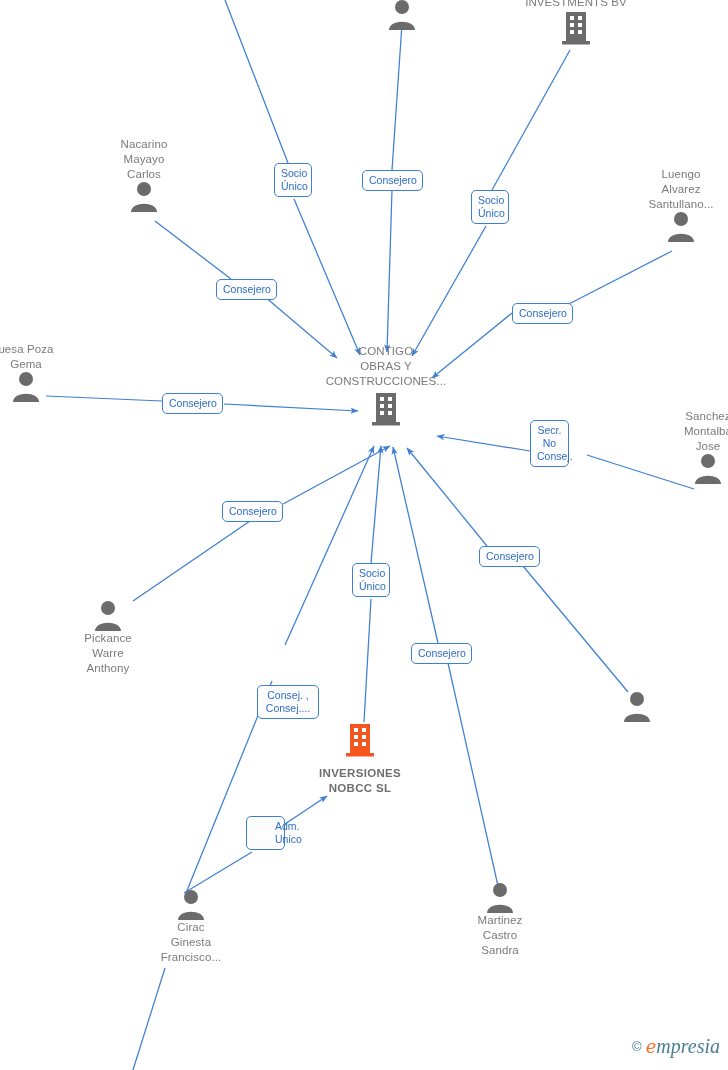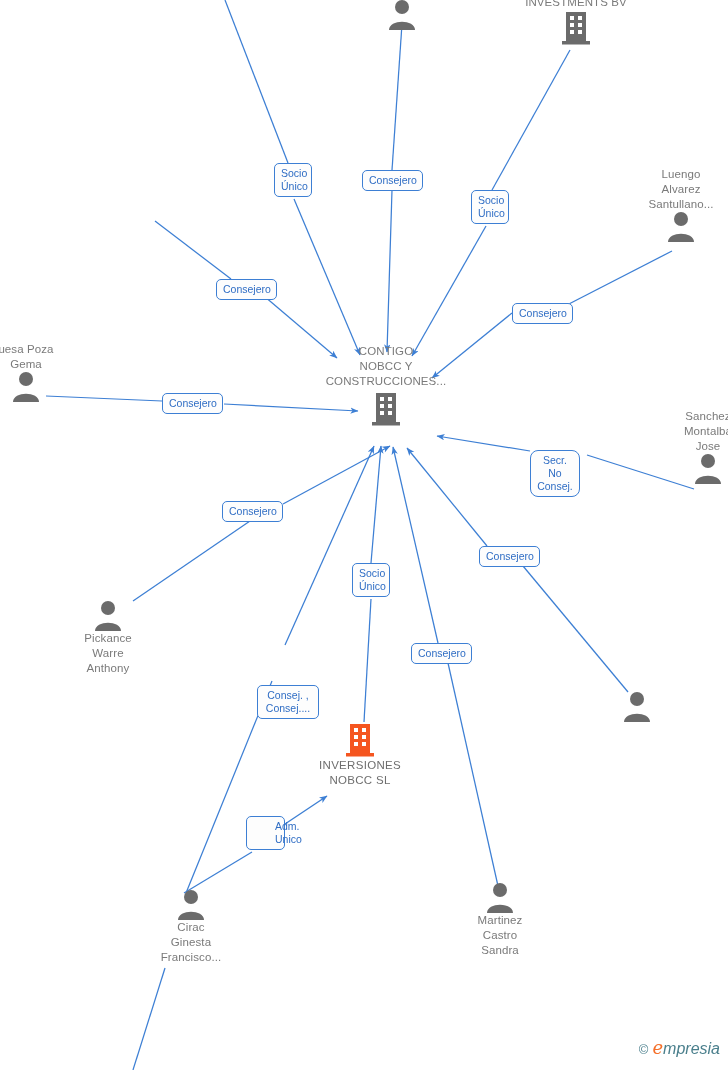--- a/index.html
+++ b/index.html
@@ -9,21 +9,21 @@
     overflow:hidden;position:relative;
   }
   #stage{position:relative;width:728px;height:1070px;background:#fff;}
   #wires{position:absolute;left:0;top:0;width:728px;height:1070px;}
 
   .node{position:absolute;text-align:center;}
   .node .caption{
     color:#7a7a7a;font-size:11.5px;line-height:15px;
     white-space:pre-line;letter-spacing:.1px;
   }
-  .node .caption.bold{font-weight:normal;color:#6e6e6e;letter-spacing:.3px;}
+  .node .caption.bold{font-weight:bold;color:#6e6e6e;letter-spacing:.3px;margin-top:8px;}
 
   .person-ico{width:34px;height:30px;display:block;margin:0 auto;}
   .company-ico{width:32px;height:36px;display:block;margin:0 auto;}
 
   .lbl{
     position:absolute;
     border:1px solid #3d7fd4;
     border-radius:5px;
     background:#fdfdfd;
     color:#2f6dc4;
@@ -35,21 +35,21 @@
     box-sizing:border-box;
   }
 
   #watermark{
     position:absolute;right:8px;bottom:12px;
     display:flex;align-items:center;gap:4px;
     font-size:15px;
   }
   #watermark .c{color:#4a7f8c;font-size:13px;}
   #watermark .e{color:#f5702a;font-style:italic;font-family:"DejaVu Serif",serif;font-size:18px;line-height:16px;}
-  #watermark .rest{color:#4a7f8c;font-family:Liberation Sans, sans-serif;font-style:italic;font-size:16px;}
+  #watermark .rest{color:#4a7f8c;font-family:Liberation Serif, serif;font-style:italic;font-size:20px;}
 </style>
 </head>
 <body>
 
 <div id="stage">
 
   <svg id="wires" viewBox="0 0 728 1070" xmlns="http://www.w3.org/2000/svg">
     <defs>
       <marker id="ah" markerWidth="9" markerHeight="9" refX="7.6" refY="3.2" orient="auto" markerUnits="userSpaceOnUse">
         <path d="M0,0 L8,3.2 L0,6.4 L2.1,3.2 Z" fill="#3d7fd4"></path>
@@ -115,20 +115,29 @@
       <rect x="2" y="31" width="28" height="3.5" fill="#6b6b6b"></rect>
       <rect x="10" y="6" width="4" height="4" fill="#fff"></rect>
       <rect x="18" y="6" width="4" height="4" fill="#fff"></rect>
       <rect x="10" y="13" width="4" height="4" fill="#fff"></rect>
       <rect x="18" y="13" width="4" height="4" fill="#fff"></rect>
       <rect x="10" y="20" width="4" height="4" fill="#fff"></rect>
       <rect x="18" y="20" width="4" height="4" fill="#fff"></rect>
     </svg>
   </div>
 
+  <div class="node" style="left:94px;top:137px;width:100px;">
+    <div class="caption">Nacarino
+Mayayo
+Carlos</div>
+    <svg class="person-ico" viewBox="0 0 34 30">
+      <circle cx="17" cy="7" r="7" fill="#6b6b6b"></circle>
+      <path d="M4 30 C4 19 30 19 30 30 Z" fill="#6b6b6b"></path>
+    </svg>
+  </div>
 
   <div class="node" style="left:621px;top:167px;width:120px;">
     <div class="caption">Luengo
 Alvarez
 Santullano...</div>
     <svg class="person-ico" viewBox="0 0 34 30">
       <circle cx="17" cy="7" r="7" fill="#6b6b6b"></circle>
       <path d="M4 30 C4 19 30 19 30 30 Z" fill="#6b6b6b"></path>
     </svg>
   </div>
@@ -137,21 +146,21 @@
     <div class="caption">uesa Poza
 Gema</div>
     <svg class="person-ico" viewBox="0 0 34 30">
       <circle cx="17" cy="7" r="7" fill="#6b6b6b"></circle>
       <path d="M4 30 C4 19 30 19 30 30 Z" fill="#6b6b6b"></path>
     </svg>
   </div>
 
   <div class="node" style="left:306px;top:344px;width:160px;">
     <div class="caption">CONTIGO
-NOBCC Y
+OBRAS Y
 CONSTRUCCIONES...</div>
     <svg class="company-ico" viewBox="0 0 32 36" style="margin-top:2px;">
       <rect x="6" y="2" width="20" height="29" fill="#6b6b6b"></rect>
       <rect x="2" y="31" width="28" height="3.5" fill="#6b6b6b"></rect>
       <rect x="10" y="6" width="4" height="4" fill="#fff"></rect>
       <rect x="18" y="6" width="4" height="4" fill="#fff"></rect>
       <rect x="10" y="13" width="4" height="4" fill="#fff"></rect>
       <rect x="18" y="13" width="4" height="4" fill="#fff"></rect>
       <rect x="10" y="20" width="4" height="4" fill="#fff"></rect>
       <rect x="18" y="20" width="4" height="4" fill="#fff"></rect>
@@ -221,21 +230,21 @@
   </div>
 
   <div class="lbl" style="left:274px;top:163px;width:38px;">Socio
 Único</div>
   <div class="lbl" style="left:362px;top:170px;width:61px;">Consejero</div>
   <div class="lbl" style="left:471px;top:190px;width:38px;">Socio
 Único</div>
   <div class="lbl" style="left:216px;top:279px;width:61px;">Consejero</div>
   <div class="lbl" style="left:512px;top:303px;width:61px;">Consejero</div>
   <div class="lbl" style="left:162px;top:393px;width:61px;">Consejero</div>
-  <div class="lbl" style="left:530px;top:450px;width:50px;border-radius:8px;">Secr.  No
+  <div class="lbl" style="left:530px;top:420px;width:39px;">Secr.  No
 Consej.</div>
   <div class="lbl" style="left:222px;top:501px;width:61px;">Consejero</div>
   <div class="lbl" style="left:479px;top:546px;width:61px;">Consejero</div>
   <div class="lbl" style="left:352px;top:563px;width:38px;">Socio
 Único</div>
   <div class="lbl" style="left:411px;top:643px;width:61px;">Consejero</div>
   <div class="lbl" style="left:257px;top:645px;width:62px;margin-top:40px;">Consej. ,
 Consej....</div>
   <div class="lbl" style="left:246px;top:816px;width:39px;padding-left:28px;">Adm.
 Unico</div>

